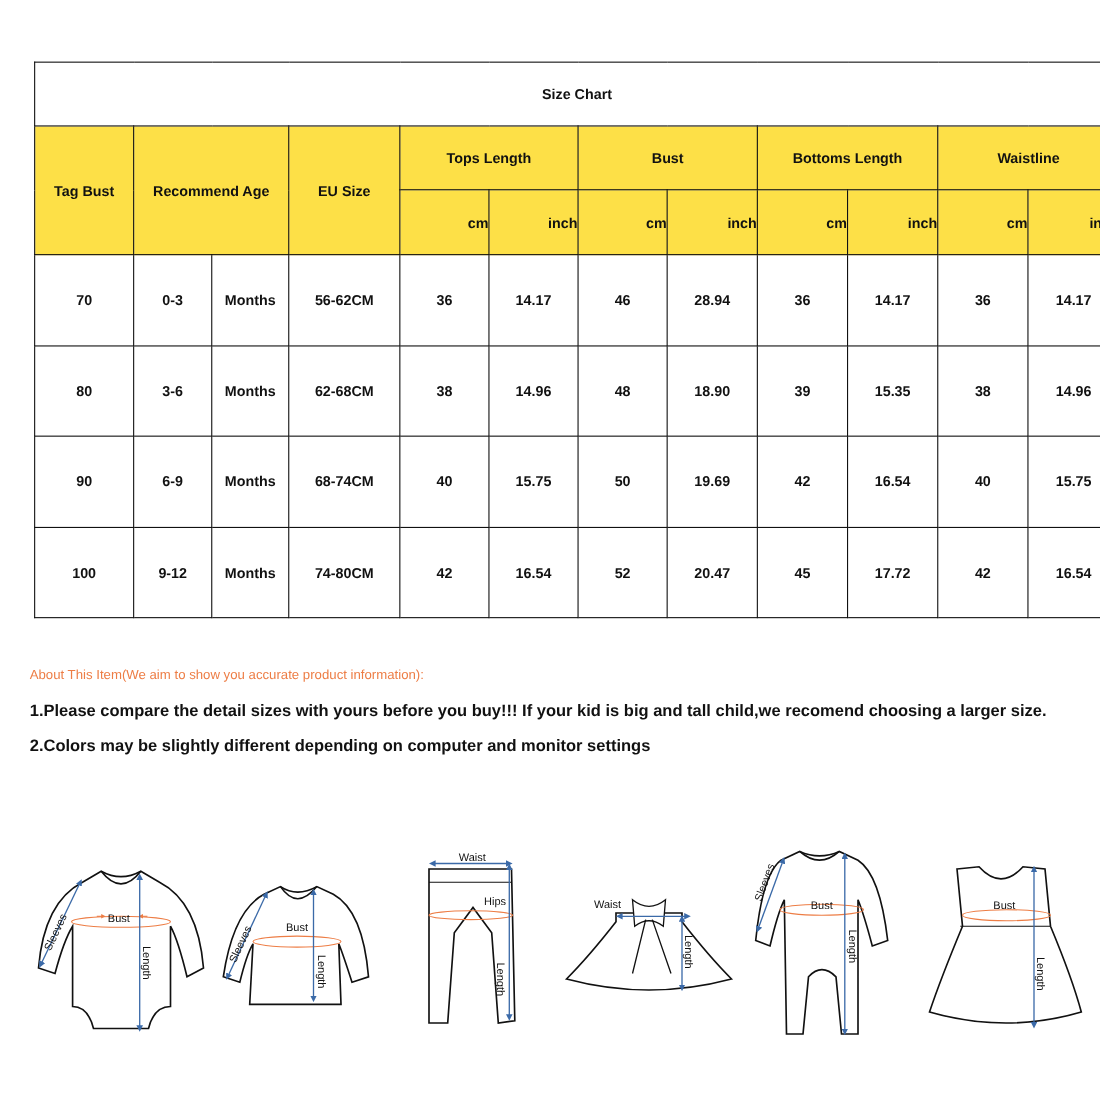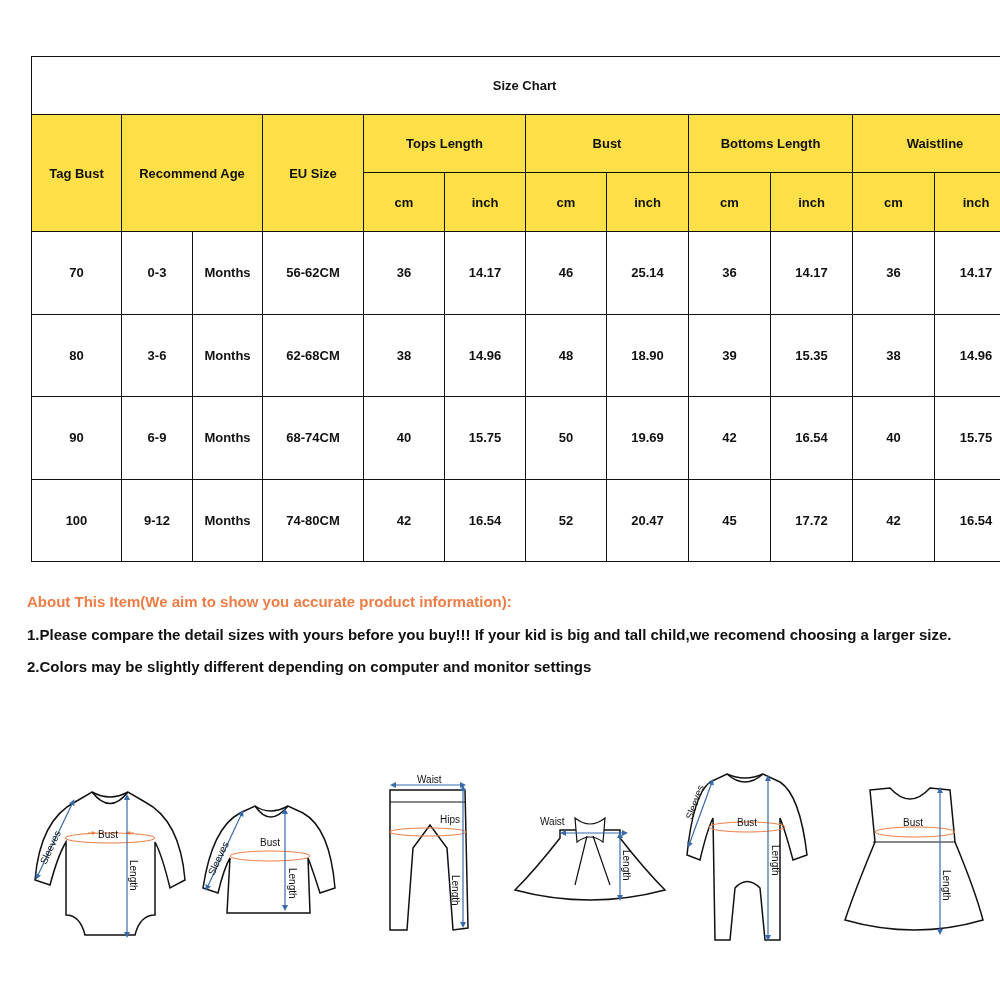--- a/index.html
+++ b/index.html
@@ -2,24 +2,24 @@
 <html><head>
 <meta charset="utf-8">
 <style>
   html, body { margin:0; padding:0; background:#ffffff; }
   body { width:1000px; height:1000px; position:relative; overflow:hidden; font-family:"Liberation Sans", sans-serif; color:#111; }
   .size-table { position:absolute; left:7px; top:56px; width:986px; border-collapse:collapse; table-layout:fixed;margin-left:24px; }
   .size-table td, .size-table th { border:1.5px solid #111; text-align:center; vertical-align:middle; font-size:13px; font-weight:bold; padding:0; }
   .size-table .title-row td { height:57px; background:#fff; font-size:13px; }
   .size-table th { background:#fde047; }
   .size-table .h1 th { height:57px; }
-  .size-table .h2 th { height:58px; }
+  .size-table .h2 th { height:58px;text-align:right; }
   .size-table tbody td { height:81.5px; }
   .notes { position:absolute; left:27px; top:588px; width:960px; }
-  .notes .about { color:#ed7d45; font-size:15px; font-weight:bold; margin:4px 0 14px 0; }
+  .notes .about { color:#ed7d45; font-size:12px; font-weight:normal; margin:16px 0 14px 0; }
   .notes p { margin:0 0 13px 0; font-size:15px; font-weight:bold; line-height:19px; }
   .figures { position:absolute; left:0; top:770px; width:1000px; height:180px; }
   .fig { position:absolute; }
   .fig svg { overflow:visible; }
   .fig text { font-family:"Liberation Sans", sans-serif; font-size:10px; fill:#111; }
 </style>
 </head>
 <body>
 
 <table class="size-table">
@@ -63,21 +63,21 @@
   </thead>
   <tbody>
     <tr>
       <td>70</td>
       <td>0-3</td>
       <td>Months</td>
       <td>56-62CM</td>
       <td>36</td>
       <td>14.17</td>
       <td>46</td>
-      <td>25.14</td>
+      <td>28.94</td>
       <td>36</td>
       <td>14.17</td>
       <td>36</td>
       <td>14.17</td>
     </tr>
     <tr>
       <td>80</td>
       <td>3-6</td>
       <td>Months</td>
       <td>62-68CM</td>

